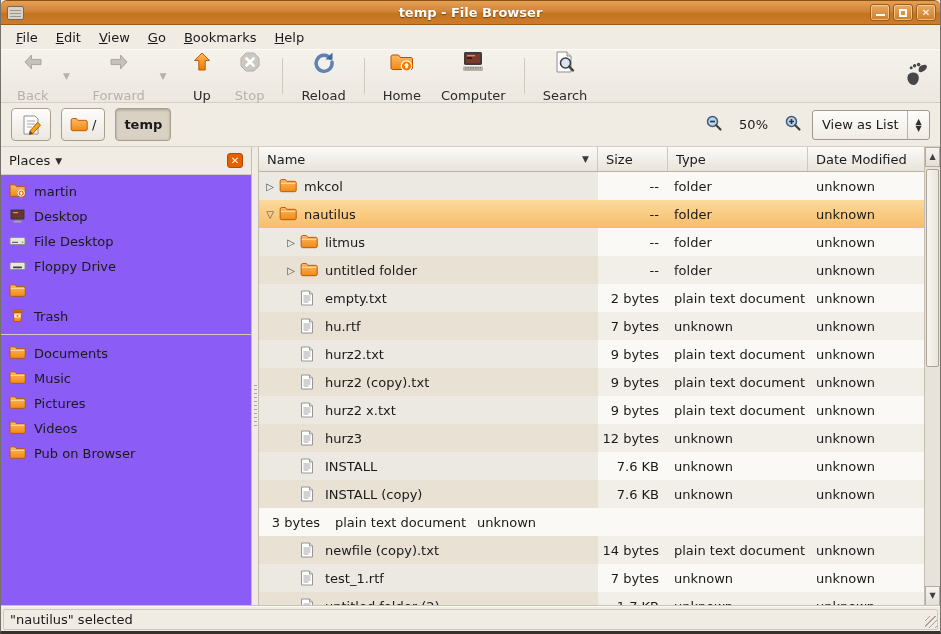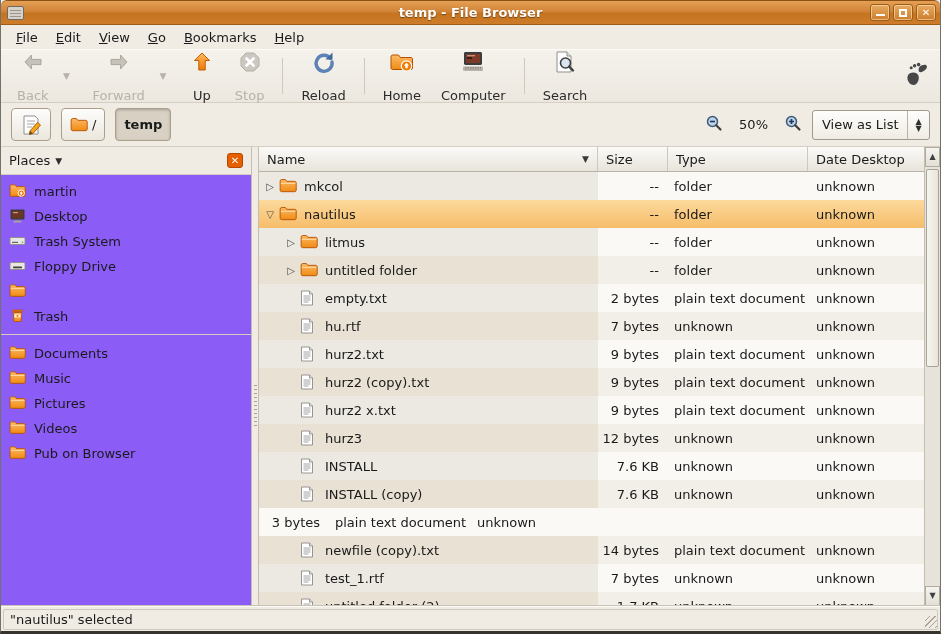--- a/index.html
+++ b/index.html
@@ -358,21 +358,21 @@
     <span class="sb-label">Desktop</span>
   </div>
           <div class="sb-item">
     <span class="sb-icon">
               <svg width="17" height="15" viewBox="0 0 17 15">
                 <rect x="1" y="4.5" width="15" height="7" rx="1.2" fill="#e9e7e3" stroke="#8f8b83" stroke-width=".9"></rect>
                 <rect x="3" y="8.8" width="6" height="1.1" fill="#5a5a5a"></rect>
                 <circle cx="13.5" cy="9.3" r=".9" fill="#7fae4e"></circle>
               </svg>
             </span>
-    <span class="sb-label">Trash System</span>
+    <span class="sb-label">File Desktop</span>
   </div>
           <div class="sb-item">
     <span class="sb-icon">
               <svg width="17" height="15" viewBox="0 0 17 15">
                 <rect x="1" y="4.5" width="15" height="7" rx="1.2" fill="#e9e7e3" stroke="#8f8b83" stroke-width=".9"></rect>
                 <rect x="4" y="8.6" width="9" height="1.6" rx=".6" fill="#3f3f3f"></rect>
               </svg>
             </span>
     <span class="sb-label">Floppy Drive</span>
   </div>
@@ -452,21 +452,21 @@
           <span>Name</span>
           <span class="sort-arrow">▼</span>
         </div>
         <div class="col-head col-size">
           <span>Size</span>
         </div>
         <div class="col-head col-type">
           <span>Type</span>
         </div>
         <div class="col-head col-date">
-          <span>Date Desktop</span>
+          <span>Date Modified</span>
         </div>
       </div>
       <div class="lv-body">
           <div class="row light">
     <div class="cell cell-name">
       <span class="indent" style="width: 0px;"></span>
       <span class="expander">▷</span>
       <span class="row-icon">
                 <svg width="18" height="15" viewBox="0 0 16 13">
                   <path d="M1 2.5C1 1.8 1.6 1.2 2.3 1.2h3.4L7 2.8h7c.7 0 1.3.6 1.3 1.3v6.6c0 .7-.6 1.3-1.3 1.3H2.3c-.7 0-1.3-.6-1.3-1.3z" fill="url(#fg)" stroke="#b35000" stroke-width=".8"></path>

